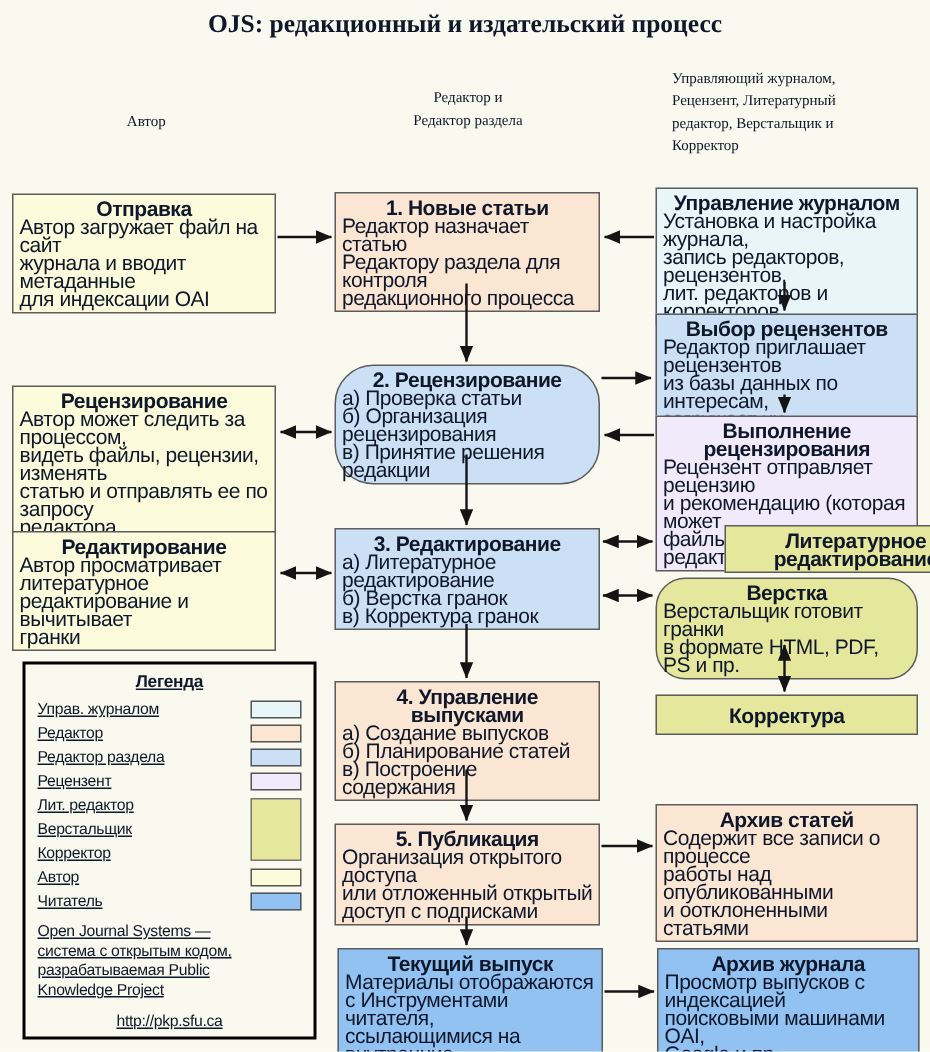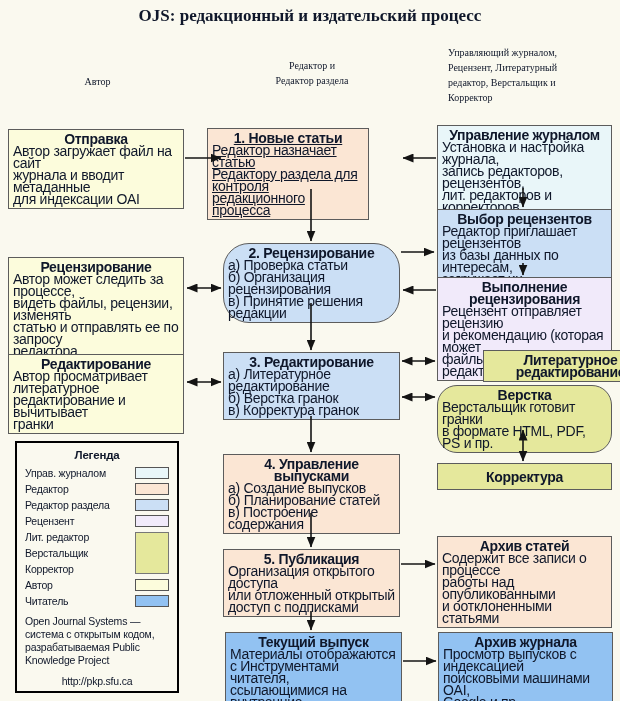--- a/index.html
+++ b/index.html
@@ -34,23 +34,23 @@
   .c-author   { background:#fcfcdc; }
   .c-editor   { background:#fbe6d4; }
   .c-section  { background:#cbdff5; }
   .c-manager  { background:#e9f6f9; }
   .c-reviewer { background:#f1eafa; }
   .c-prod     { background:#e5e89c; }
   .c-reader   { background:#92c2f2; }
 
   
   .legend {
-    position:absolute; left:15px; top:441px; width:164px; height:252px;
+    position:absolute; left:15px; top:441px; width:196px; height:252px;
     box-sizing:border-box; border:2px solid #000; padding:6px 8px;
-    font-size:10.5px; letter-spacing:-0.2px;
+    font-size:10.5px; letter-spacing:-0.2px;text-decoration:underline;
   }
   .lg-title { font-weight:bold; text-align:center; font-size:11.5px; margin-bottom:4px; }
   .lg-row {
     display:flex; align-items:center; justify-content:space-between;
     height:16px;
   }
   .lg-swatch { width:34px; height:12px; border:1px solid #555; box-sizing:border-box; flex:none; }
   .lg-group { display:flex; align-items:center; justify-content:space-between; }
   .lg-group-labels > div { height:16px; display:flex; align-items:center; }
   .lg-swatch-tall { width:34px; height:42px; border:1px solid #777; box-sizing:border-box; flex:none; }
@@ -75,33 +75,33 @@
 Корректор</div>
 
   <div class="box c-author" style="left:8px;top:129px;width:176px;min-height:59px;">
     <div class="box-title">Отправка</div>
     <div class="box-body">Автор загружает файл на сайт
 журнала и вводит метаданные
 для индексации OAI</div>
   </div>
   <div class="box c-author" style="left:8px;top:257px;width:176px;min-height:64px;">
     <div class="box-title">Рецензирование</div>
-    <div class="box-body">Автор может следить за процессе,
+    <div class="box-body">Автор может следить за процессом,
 видеть файлы, рецензии, изменять
 статью и отправлять ее по запросу
 редактора</div>
   </div>
   <div class="box c-author" style="left:8px;top:354px;width:176px;min-height:61px;">
     <div class="box-title">Редактирование</div>
     <div class="box-body">Автор просматривает литературное
 редактирование и вычитывает
 гранки</div>
   </div>
 
-  <div class="box c-editor" style="left:207px;top:128px;width:162px;min-height:60px;text-decoration:underline;">
+  <div class="box c-editor" style="left:223px;top:128px;width:177px;min-height:60px;">
     <div class="box-title">1. Новые статьи</div>
     <div class="box-body">Редактор назначает статью
 Редактору раздела для контроля
 редакционного процесса</div>
   </div>
   <div class="box c-section" style="left:223px;top:243px;width:177px;min-height:60px;border-radius:26px;">
     <div class="box-title">2. Рецензирование</div>
     <div class="box-body">а) Проверка статьи
 б) Организация рецензирования
 в) Принятие решения редакции</div>

